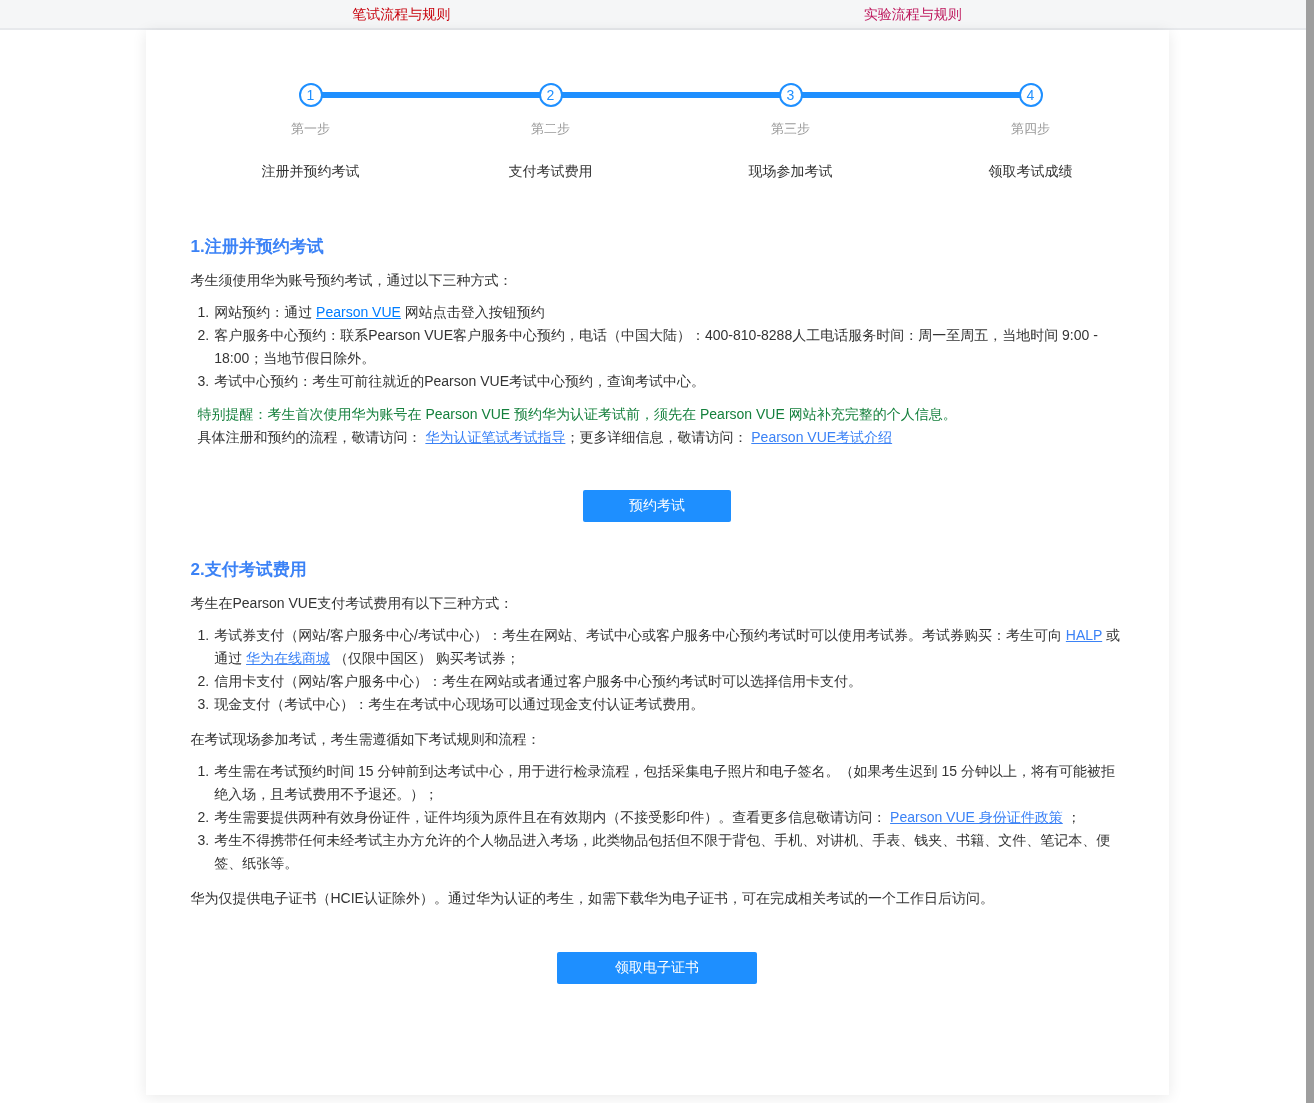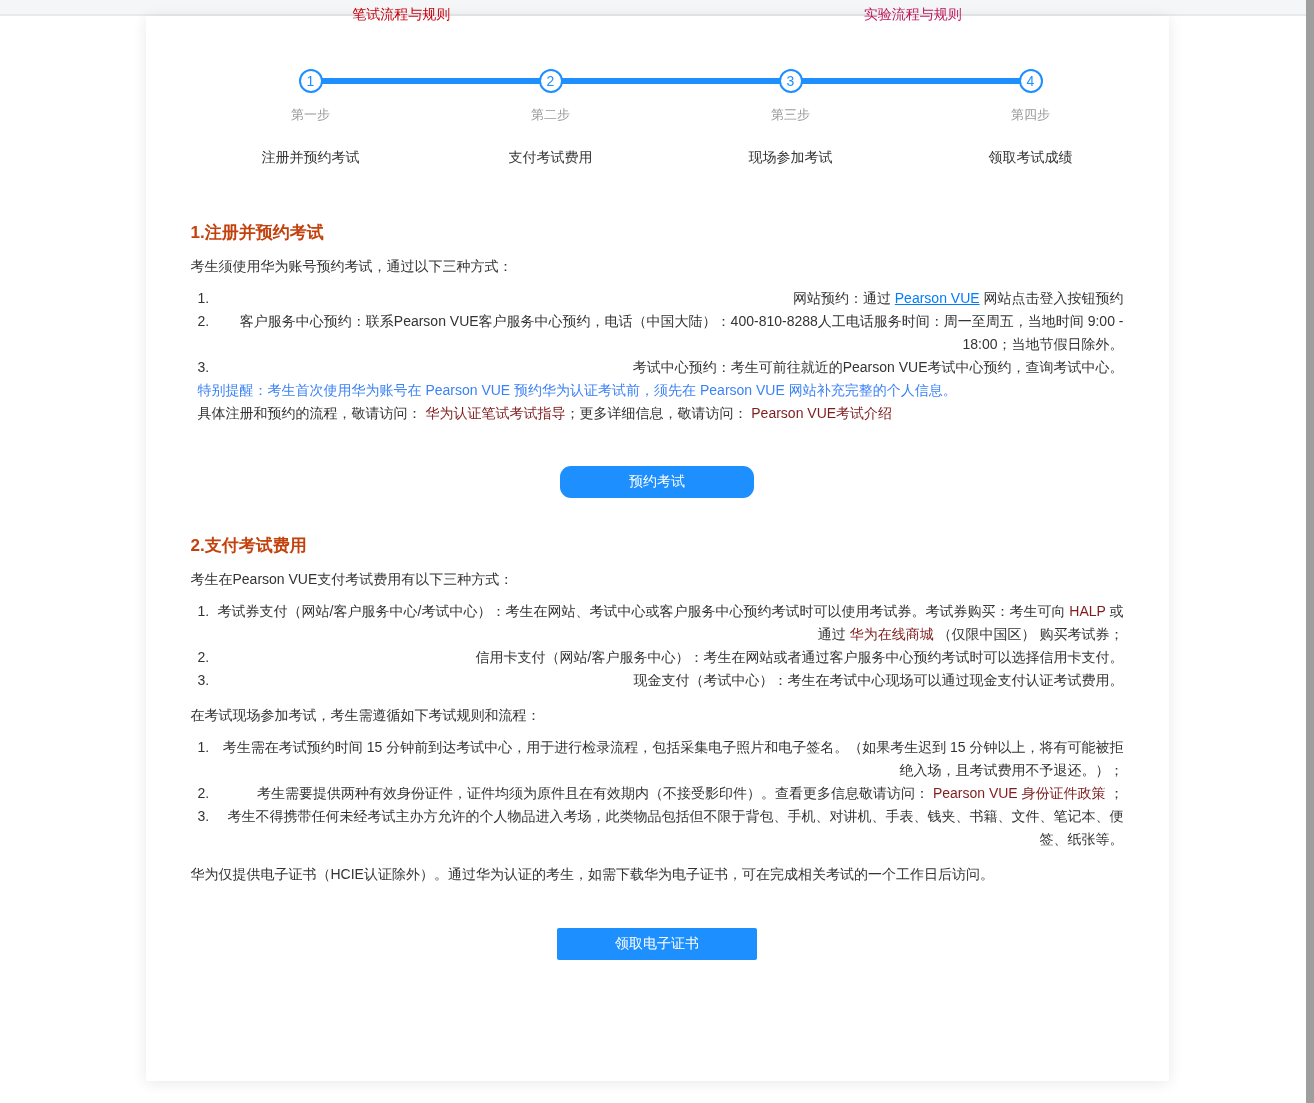--- a/index.html
+++ b/index.html
@@ -6,21 +6,21 @@
   html,body { width:1314px; height:1103px; }
   body {
     font-family:"Liberation Sans","DejaVu Sans",sans-serif;
     background:#ffffff;
     color:#333333;
     position:relative;
     overflow:hidden;
   }
   
   .topbar {
-    height:16px;
+    height:30px;
     background:#f5f6f7;
     border-bottom:2px solid #e7e9ec;
     display:flex;
     justify-content:center;
   }
   .topbar-inner { width:1023px; display:flex; }
   .tab {
     flex:1; text-align:center;
     font-size:14px; line-height:28px;
     color:#be185d; cursor:pointer;
@@ -53,41 +53,41 @@
     width:24px; height:24px; border-radius:50%;
     background:#ffffff; border:2px solid #1e8fff;
     color:#1e8fff; font-size:14px;
     display:flex; align-items:center; justify-content:center;
     position:relative; z-index:1;
   }
   .step-label { margin-top:13px; color:#999999; font-size:13px; }
   .step-name { margin-top:25px; color:#333333; font-size:14px; }
   
   .sec {
-    font-size:17px; font-weight:bold; color:#c2410c;
+    font-size:17px; font-weight:bold; color:#3b82f6;
     margin-top:38px; line-height:20px;
   }
   .sec.first { margin-top:56px; }
   .intro { font-size:14px; line-height:23px; margin-top:12px; }
   .olist { margin-top:9px; margin-left:7px; }
   .li { display:flex; font-size:14px; line-height:23px; }
   .num { flex:0 0 auto; margin-right:5px; }
-  .litext { flex:1;text-align:right; }
+  .litext { flex:1; }
   .sub { margin-left:7px; font-size:14px; line-height:23px; }
-  .reminder { color:#3b82f6; }
+  .reminder { color:#15803d;margin-top:10px; }
   a.blue-link { color:#007dff; text-decoration:underline; cursor:pointer; }
-  a.red-link  { color:#7f1d1d; cursor:pointer; }
+  a.red-link  { color:#3b82f6; text-decoration:underline; cursor:pointer; }
   .btn {
     display:block; margin:41px auto 0 auto;
     background:#1e8fff; color:#ffffff;
     font-size:14px; border:none; height:32px;
     cursor:pointer; border-radius:2px;
     font-family:"Liberation Sans","DejaVu Sans",sans-serif;
   }
-  .btn-book { width:194px;border-radius:11px; }
+  .btn-book { width:148px; }
   .btn-cert { width:200px; margin-top:42px; }
 </style>
 </head>
 <body>
 
 <div class="topbar">
   <div class="topbar-inner">
     <div class="tab active">笔试流程与规则</div>
     <div class="tab">实验流程与规则</div>
   </div>

